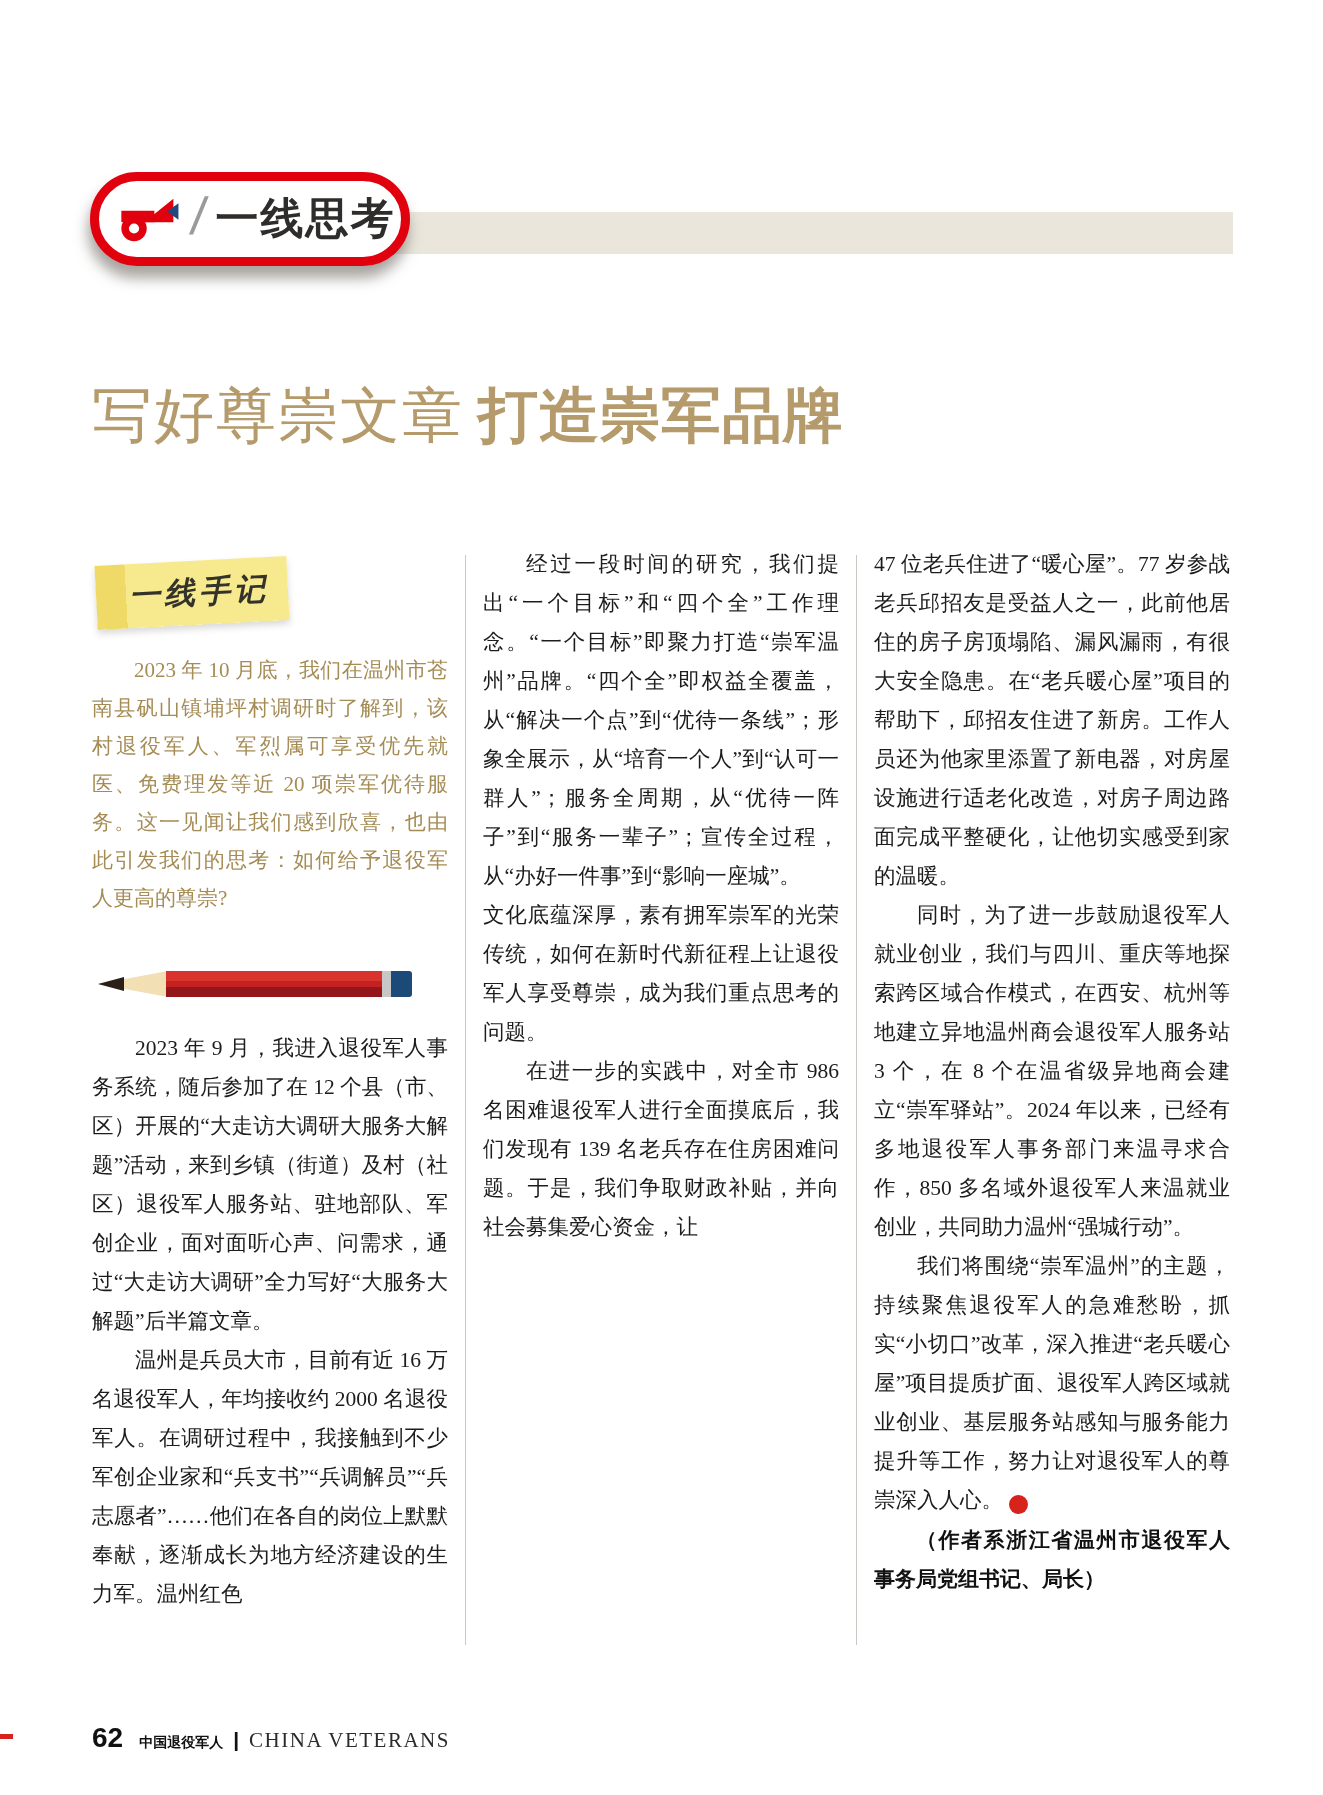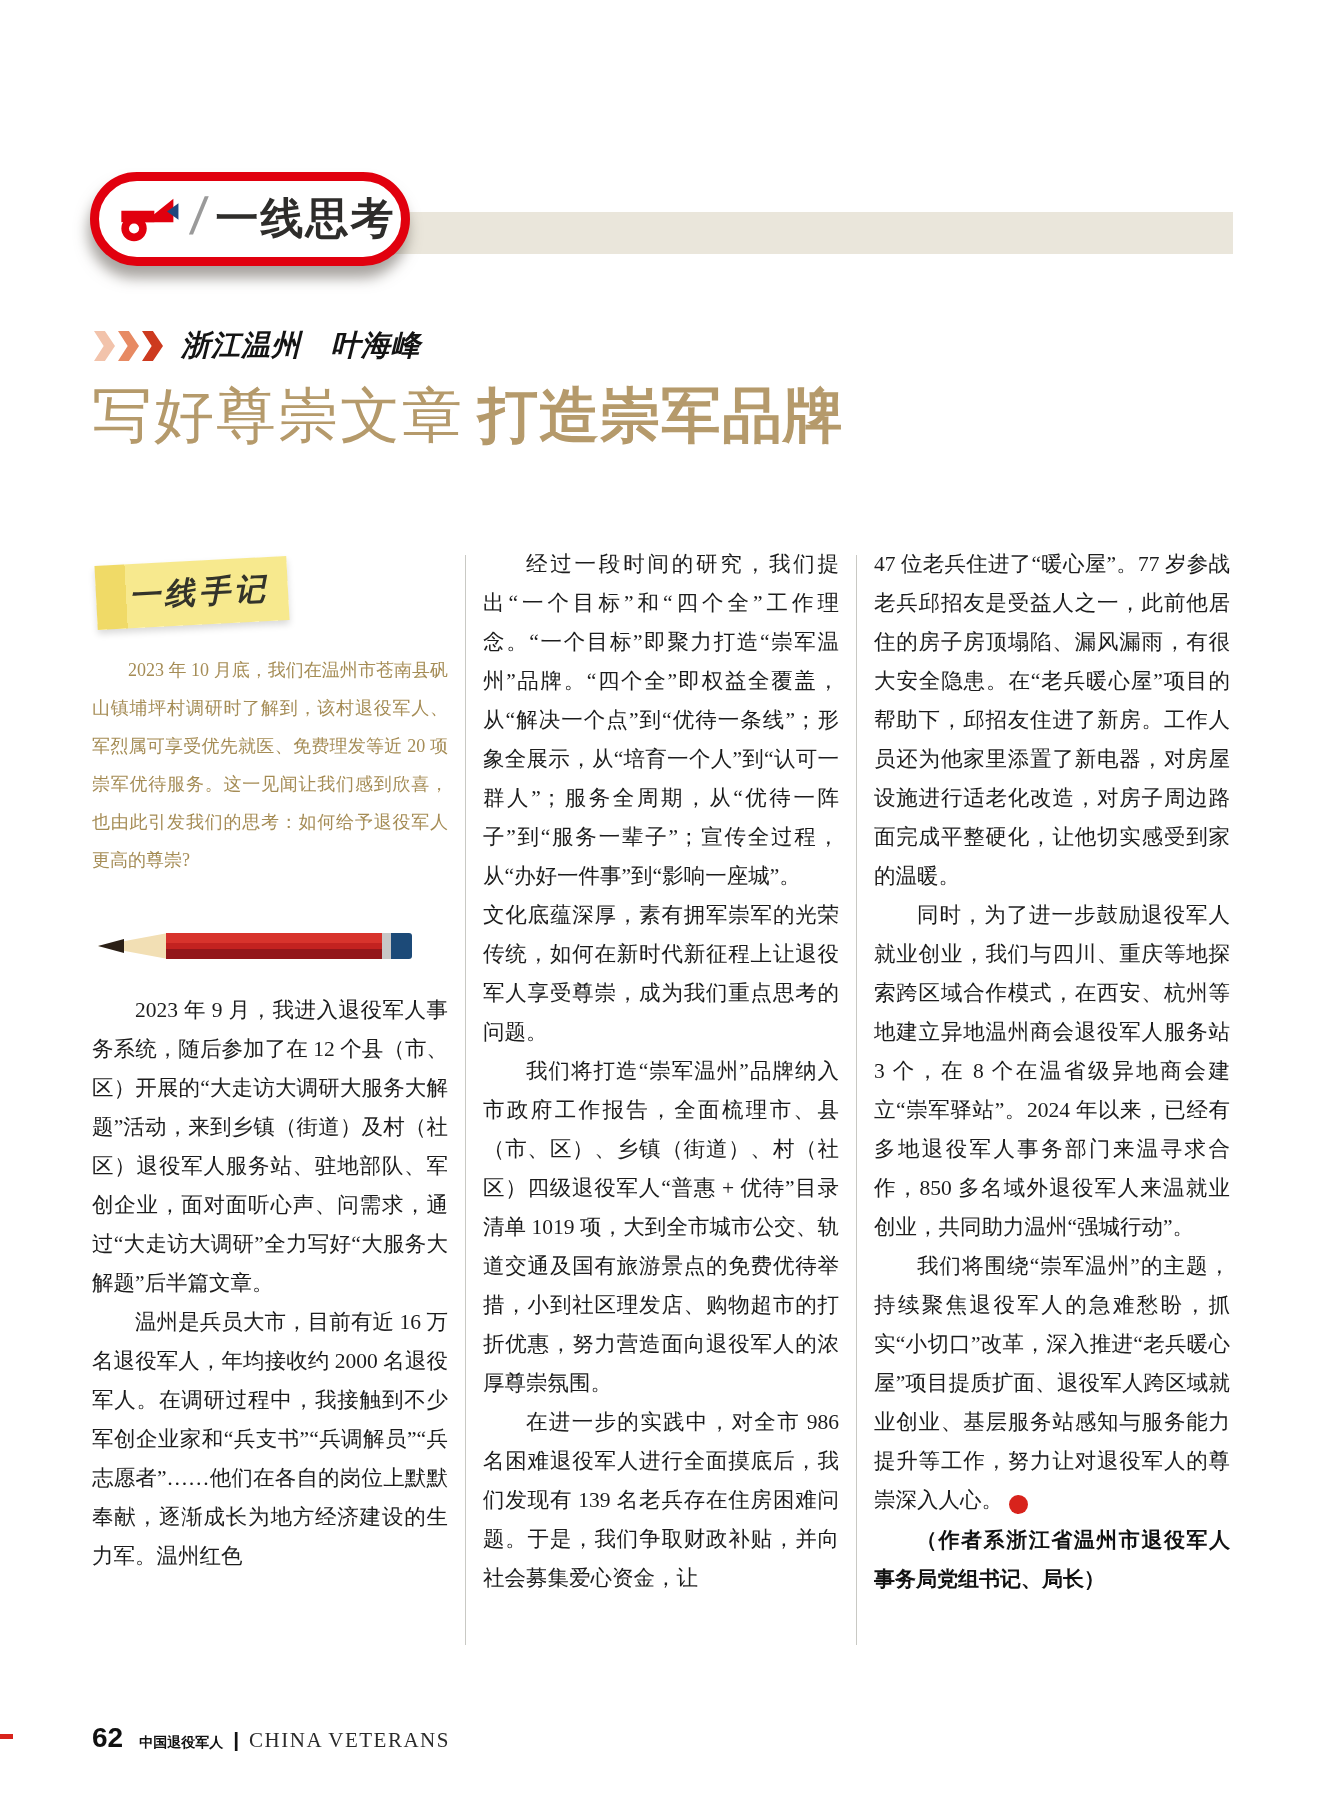--- a/index.html
+++ b/index.html
@@ -65,21 +65,21 @@
     position:relative; width:192px; height:64px; margin:16px 0 0 4px;
     background:linear-gradient(90deg,#f0da67 0 30px,#f7e98e 30px);
     transform:rotate(-3deg); box-shadow:0 4px 7px rgba(0,0,0,.15);
     display:flex; align-items:center; justify-content:center;
   }
   .sticky-label {
     font-size:31px; font-weight:bold; font-style:italic; color:#33332a;
     letter-spacing:4px; padding-left:14px;
   }
   .note-text {
-    margin-top:26px; font-size:18px; line-height:38px; color:#a58c55;
+    margin-top:26px; font-size:21px; line-height:38px; color:#a58c55;
     text-align:justify; text-indent:2em;
   }
 
   
   .pencil { position:relative; width:314px; height:26px; margin:54px 0 0 6px; }
   .pencil .wood  { position:absolute; left:0; top:0; width:70px; height:26px;
                    background:#f2dfb4; clip-path:polygon(0 50%,100% 0,100% 100%); }
   .pencil .point { position:absolute; left:0; top:6px; width:26px; height:14px;
                    background:#2b2017; clip-path:polygon(0 50%,100% 0,100% 100%); }
   .pencil .shaft { position:absolute; left:68px; top:0; width:216px; height:26px;
@@ -127,28 +127,20 @@
           <circle cx="30" cy="55" r="8" fill="#ffffff"></circle>
           <polygon points="46,45 92,8 92,45" fill="#e1000e"></polygon>
           <polygon points="100,15 100,41 82,28" fill="#20477e"></polygon>
         </svg>
       </div>
       <div class="slash-sep">/</div>
       <div class="section-label">一线思考</div>
     </div>
   </div>
 
-  <div class="byline">
-    <div class="chevrons">
-      <span class="chev c1"></span>
-      <span class="chev c2"></span>
-      <span class="chev c3"></span>
-    </div>
-    <span class="byline-text">浙江温州　叶海峰</span>
-  </div>
 
   <h1 class="article-title"><span class="title-light">写好尊崇文章</span><span class="title-bold">打造崇军品牌</span></h1>
 
   <div class="body-cols">
 
     <div class="col">
       <div class="sticky-note">
         <span class="sticky-label">一线手记</span>
       </div>
       <p class="note-text">2023 年 10 月底，我们在温州市苍南县矾山镇埔坪村调研时了解到，该村退役军人、军烈属可享受优先就医、免费理发等近 20 项崇军优待服务。这一见闻让我们感到欣喜，也由此引发我们的思考：如何给予退役军人更高的尊崇?</p>
@@ -165,21 +157,20 @@
         <p class="body-p">2023 年 9 月，我进入退役军人事务系统，随后参加了在 12 个县（市、区）开展的“大走访大调研大服务大解题”活动，来到乡镇（街道）及村（社区）退役军人服务站、驻地部队、军创企业，面对面听心声、问需求，通过“大走访大调研”全力写好“大服务大解题”后半篇文章。</p>
         <p class="body-p">温州是兵员大市，目前有近 16 万名退役军人，年均接收约 2000 名退役军人。在调研过程中，我接触到不少军创企业家和“兵支书”“兵调解员”“兵志愿者”……他们在各自的岗位上默默奉献，逐渐成长为地方经济建设的生力军。温州红色</p>
       </div>
     </div>
 
     <div class="col-divider"></div>
 
     <div class="col">
       <p class="body-p">经过一段时间的研究，我们提出“一个目标”和“四个全”工作理念。“一个目标”即聚力打造“崇军温州”品牌。“四个全”即权益全覆盖，从“解决一个点”到“优待一条线”；形象全展示，从“培育一个人”到“认可一群人”；服务全周期，从“优待一阵子”到“服务一辈子”；宣传全过程，从“办好一件事”到“影响一座城”。</p>
       <p class="body-p cont">文化底蕴深厚，素有拥军崇军的光荣传统，如何在新时代新征程上让退役军人享受尊崇，成为我们重点思考的问题。</p>
-      <p class="body-p">我们将打造“崇军温州”品牌纳入市政府工作报告，全面梳理市、县（市、区）、乡镇（街道）、村（社区）四级退役军人“普惠 + 优待”目录清单 1019 项，大到全市城市公交、轨道交通及国有旅游景点的免费优待举措，小到社区理发店、购物超市的打折优惠，努力营造面向退役军人的浓厚尊崇氛围。</p>
       <p class="body-p">在进一步的实践中，对全市 986 名困难退役军人进行全面摸底后，我们发现有 139 名老兵存在住房困难问题。于是，我们争取财政补贴，并向社会募集爱心资金，让</p>
     </div>
 
     <div class="col-divider"></div>
 
     <div class="col">
       <p class="body-p cont">47 位老兵住进了“暖心屋”。77 岁参战老兵邱招友是受益人之一，此前他居住的房子房顶塌陷、漏风漏雨，有很大安全隐患。在“老兵暖心屋”项目的帮助下，邱招友住进了新房。工作人员还为他家里添置了新电器，对房屋设施进行适老化改造，对房子周边路面完成平整硬化，让他切实感受到家的温暖。</p>
       <p class="body-p">同时，为了进一步鼓励退役军人就业创业，我们与四川、重庆等地探索跨区域合作模式，在西安、杭州等地建立异地温州商会退役军人服务站 3 个，在 8 个在温省级异地商会建立“崇军驿站”。2024 年以来，已经有多地退役军人事务部门来温寻求合作，850 多名域外退役军人来温就业创业，共同助力温州“强城行动”。</p>
       <p class="body-p"><span>我们将围绕“崇军温州”的主题，持续聚焦退役军人的急难愁盼，抓实“小切口”改革，深入推进“老兵暖心屋”项目提质扩面、退役军人跨区域就业创业、基层服务站感知与服务能力提升等工作，努力让对退役军人的尊崇深入人心。</span><span class="end-mark">V</span></p>
       <p class="attribution">（作者系浙江省温州市退役军人事务局党组书记、局长）</p>

